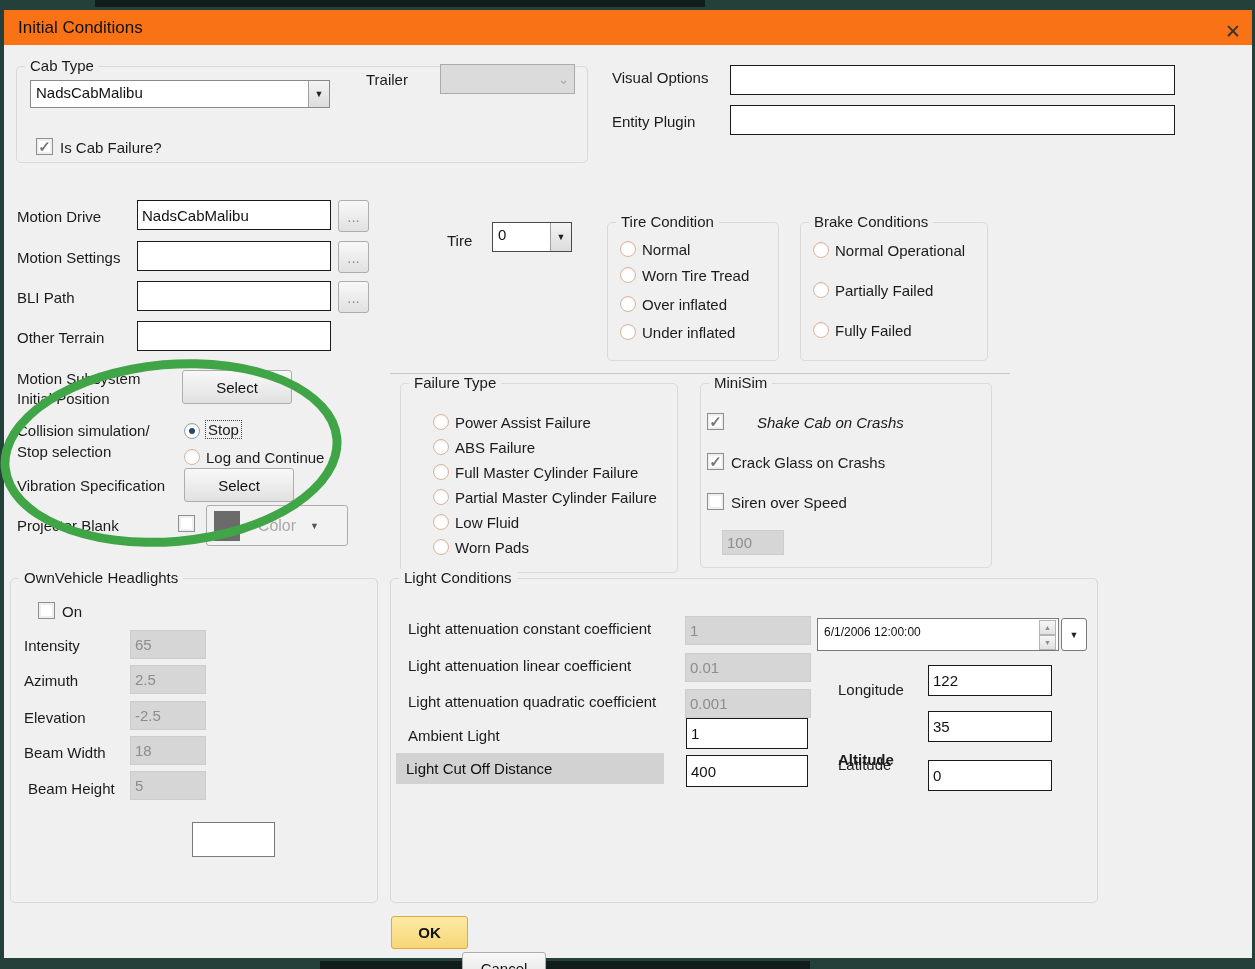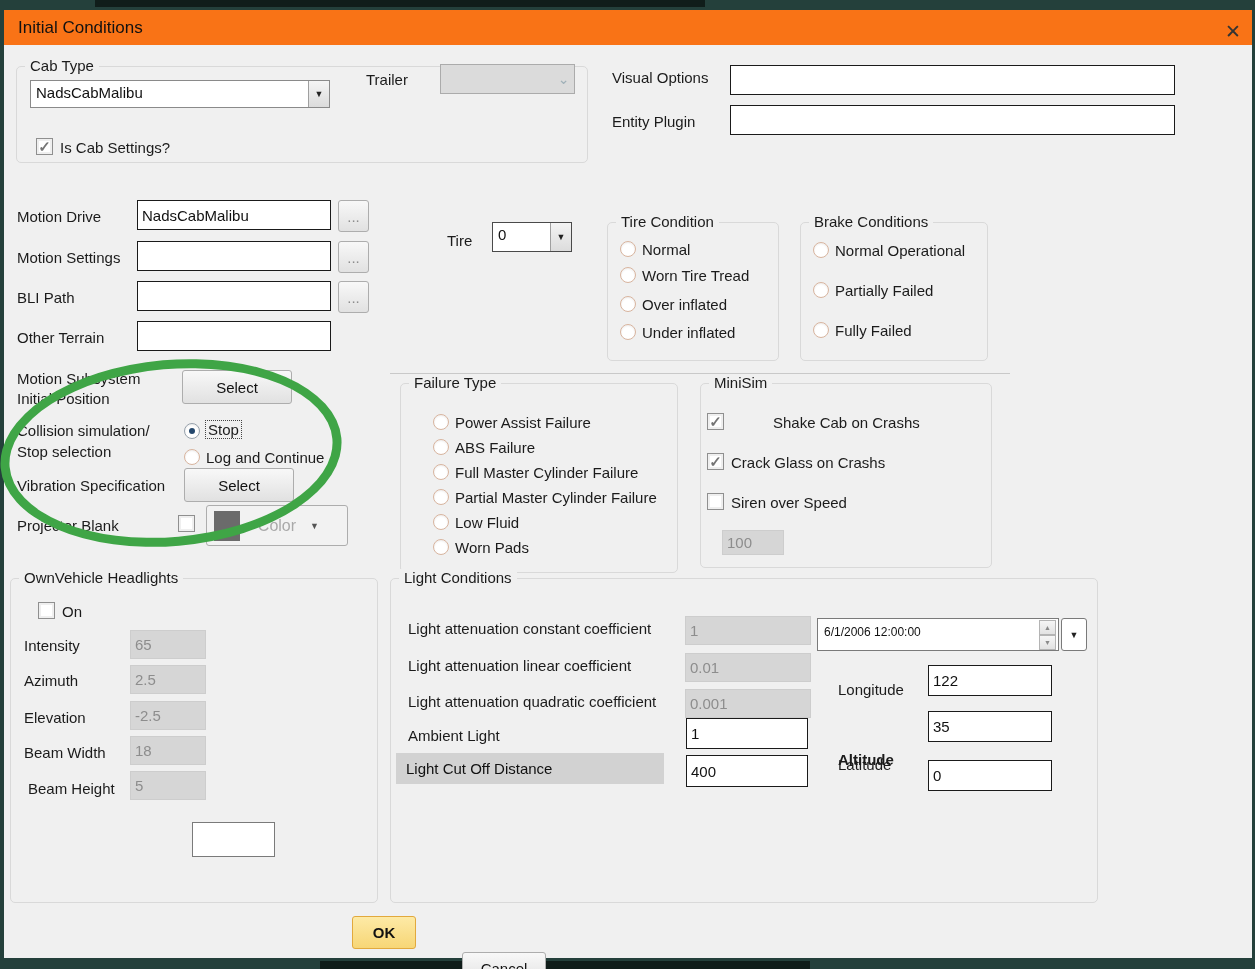--- a/index.html
+++ b/index.html
@@ -56,21 +56,21 @@
 <div class="combo" style="left:30px;top:80px;width:300px;height:28px;">
   <span class="cval">NadsCabMalibu</span>
   <span class="cbtn">▼</span>
 </div>
 <span class="lbl" style="left:366px;top:71px;">Trailer</span>
 <div class="combo dis" style="left:440px;top:64px;width:135px;height:30px;">
   <span class="cval"></span>
   <span class="cbtn">⌄</span>
 </div>
 <span class="cb" style="left:36px;top:138px;">✓</span>
-<span class="lbl" style="left:60px;top:139px;">Is Cab Settings?</span>
+<span class="lbl" style="left:60px;top:139px;">Is Cab Failure?</span>
 
 <span class="lbl" style="left:612px;top:69px;">Visual Options</span>
 <input class="txt" style="left: 730px; top: 65px; width: 445px; height: 30px;" value="">
 <span class="lbl" style="left:612px;top:113px;">Entity Plugin</span>
 <input class="txt" style="left: 730px; top: 105px; width: 445px; height: 30px;" value="">
 
 <span class="lbl" style="left:17px;top:208px;">Motion Drive</span>
 <input class="txt" style="left: 137px; top: 200px; width: 194px; height: 30px;" value="NadsCabMalibu">
 <div class="btn browse" style="left:338px;top:200px;width:31px;height:32px;">...</div>
 
@@ -150,21 +150,21 @@
 <span class="lbl" style="left:455px;top:489px;">Partial Master Cylinder Failure</span>
 <span class="radio" style="left:433px;top:514px;"></span>
 <span class="lbl" style="left:455px;top:514px;">Low Fluid</span>
 <span class="radio" style="left:433px;top:539px;"></span>
 <span class="lbl" style="left:455px;top:539px;">Worn Pads</span>
 
 <div class="grp" style="left:700px;top:383px;width:292px;height:185px;">
   <span class="glabel">MiniSim</span>
 </div>
 <span class="cb" style="left:707px;top:413px;">✓</span>
-<span class="lbl" style="left:773px;top:414px;">Shake Cab on Crashs</span>
+<span class="lbl" style="left:757px;top:414px;font-style:italic;">Shake Cab on Crashs</span>
 <span class="cb" style="left:707px;top:453px;">✓</span>
 <span class="lbl" style="left:731px;top:454px;">Crack Glass on Crashs</span>
 <span class="cb" style="left:707px;top:493px;"></span>
 <span class="lbl" style="left:731px;top:494px;">Siren over Speed</span>
 <input class="txt dis" disabled="" style="left: 722px; top: 530px; width: 62px; height: 25px;" value="100">
 
 <div class="grp" style="left:10px;top:578px;width:368px;height:325px;">
   <span class="glabel">OwnVehicle Headlights</span>
 </div>
 <span class="cb" style="left:38px;top:602px;"></span>
@@ -209,16 +209,16 @@
   <span style="font-size:9px;color:#222;">▼</span>
 </div>
 
 <span class="lbl" style="left:838px;top:681px;">Longitude</span>
 <input class="txt" style="left: 928px; top: 665px; width: 124px; height: 31px;" value="122">
 <span class="lbl" style="left:838px;top:726px;margin-top:30px;">Latitude</span>
 <input class="txt" style="left: 928px; top: 711px; width: 124px; height: 31px;" value="35">
 <span class="lbl" style="left:838px;top:751px;font-weight:bold;">Altitude</span>
 <input class="txt" style="left: 928px; top: 760px; width: 124px; height: 31px;" value="0">
 
-<div class="btn ok" style="left:352px;top:916px;width:64px;height:33px;">OK</div>
+<div class="btn ok" style="left:391px;top:916px;width:77px;height:33px;">OK</div>
 <div class="btn" style="left:462px;top:916px;width:84px;height:33px;margin-top:36px;">Cancel</div>
 
 <div class="ellipse"></div>
 
 </body></html>

